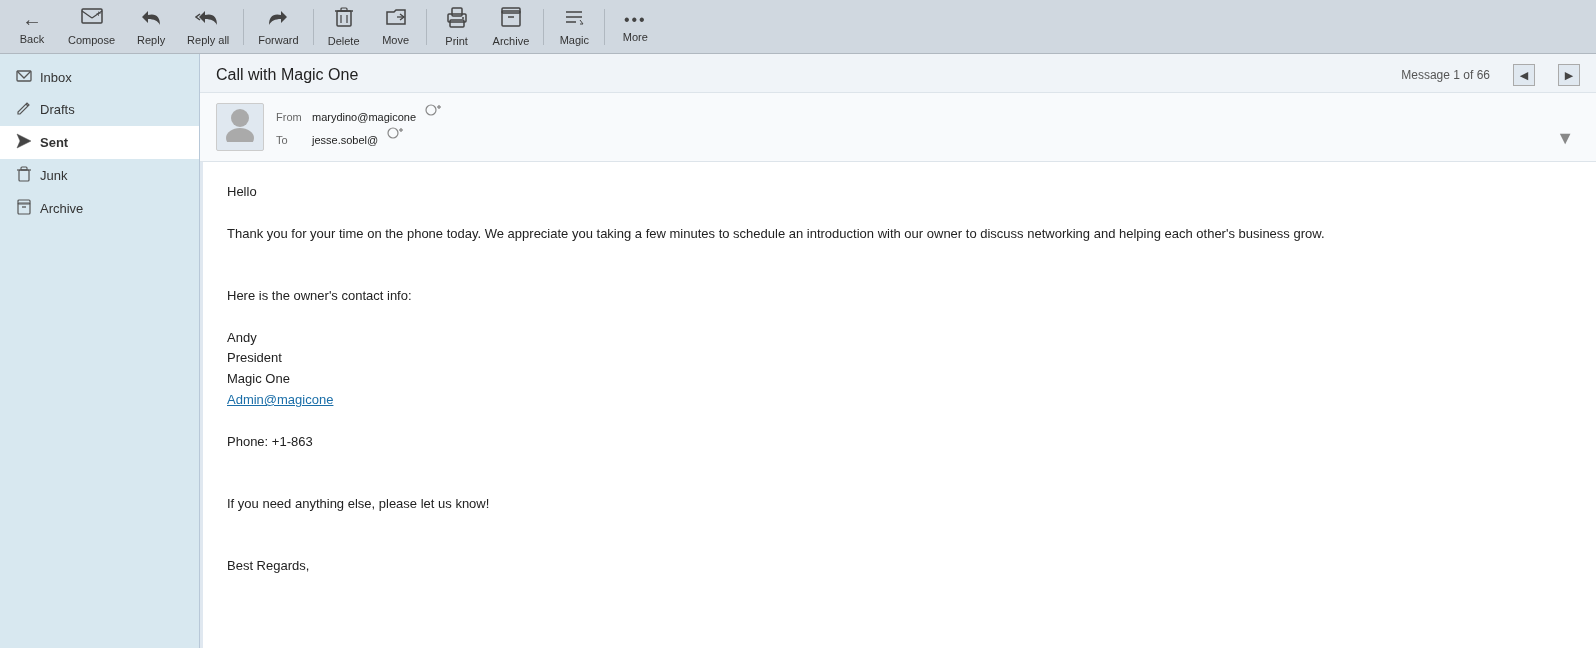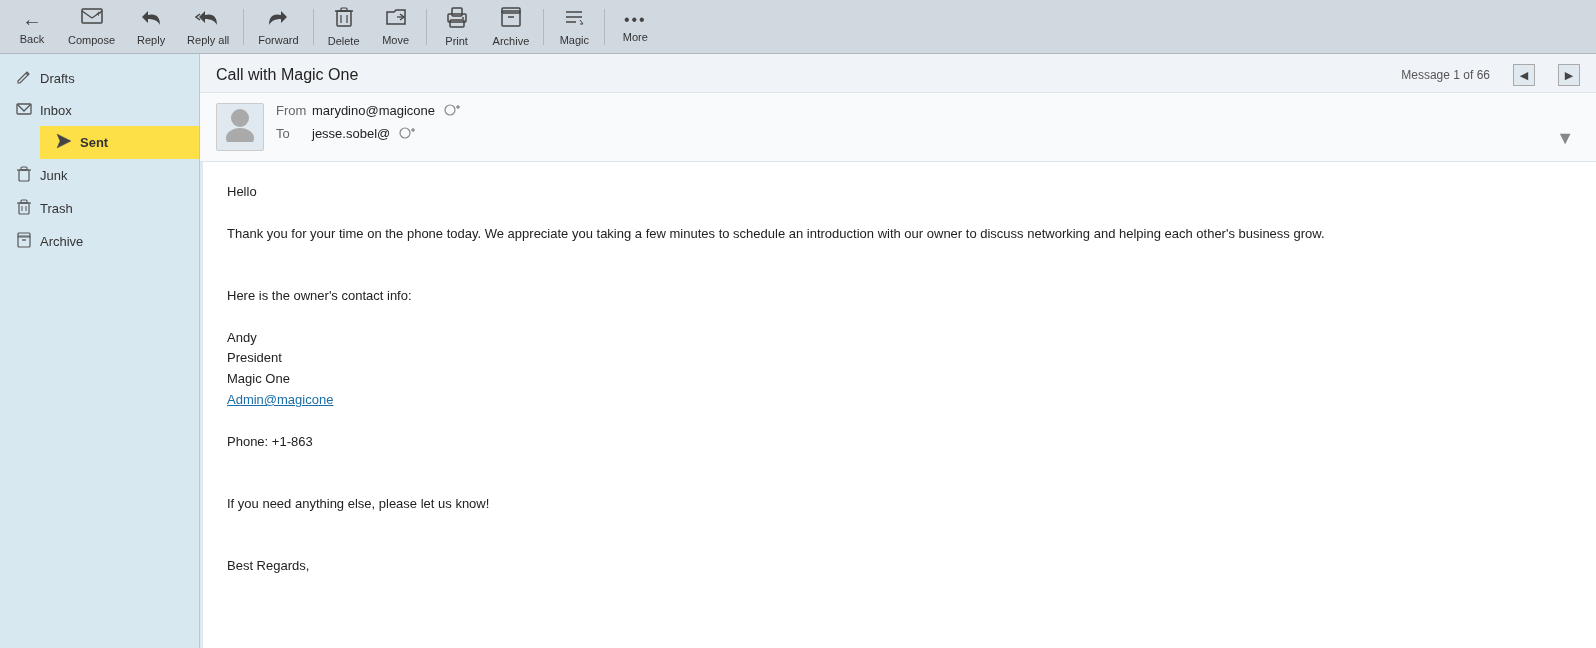--- a/index.html
+++ b/index.html
@@ -50,21 +50,21 @@
     }
     .sidebar-item {
       display: flex;
       align-items: center;
       padding: 7px 16px;
       cursor: pointer;
       color: #333;
       font-size: 13px;
       gap: 8px;
     }
-    .sidebar-item.active { background: #fde047; font-weight: bold; margin-left: 40px; }
+    .sidebar-item.active { background: #ffffff; font-weight: bold; }
     .sidebar-item .s-icon { font-size: 15px; color: #555; }
 
     
     .content {
       flex: 1;
       display: flex;
       flex-direction: column;
       background: #f0f4f8;
       overflow: hidden;
     }
@@ -120,23 +120,23 @@
       border-radius: 2px;
       display: flex;
       align-items: center;
       justify-content: center;
       flex-shrink: 0;
     }
     .avatar-icon { font-size: 28px; color: #888; }
     .meta-fields { flex: 1; }
     .meta-row {
       display: flex;
-      align-items: flex-start;
+      align-items: flex-end;
       margin-bottom: 3px;
-      font-size: 13px;
+      font-size: 11px;
     }
     .meta-label {
       color: #666;
       width: 36px;
       flex-shrink: 0;
     }
     .meta-value { color: #222; }
     .meta-action {
       margin-left: 8px;
       color: #888;
@@ -284,65 +284,53 @@
     <span class="icon" style="letter-spacing:2px;font-size:16px;">•••</span>
     <span>More</span>
   </button>
 </div>
 
 <div class="main-layout">
 
   <div class="sidebar">
     <div class="sidebar-item">
       <span class="s-icon">
+        <svg width="16" height="14" viewBox="0 0 16 14">
+            <rect x="1" y="2" width="14" height="10" rx="1" fill="none" stroke="#555" stroke-width="1.3"></rect>
+            <polyline points="1,2 8,9 15,2" fill="none" stroke="#555" stroke-width="1.3"></polyline>
+          </svg>
+      </span>
+      <span>Inbox</span>
+    </div>
+    <div class="sidebar-item">
+      <span class="s-icon">
         <svg width="16" height="16" viewBox="0 0 16 16">
             <path d="M2 12 L2 14 L4 14 L13 5 L11 3 Z" fill="none" stroke="#555" stroke-width="1.2"></path>
             <line x1="10" y1="4" x2="12" y2="6" stroke="#555" stroke-width="1.2"></line>
           </svg>
       </span>
       <span>Drafts</span>
-    </div>
-    <div class="sidebar-item">
-      <span class="s-icon">
-        <svg width="16" height="14" viewBox="0 0 16 14">
-            <rect x="1" y="2" width="14" height="10" rx="1" fill="none" stroke="#555" stroke-width="1.3"></rect>
-            <polyline points="1,2 8,9 15,2" fill="none" stroke="#555" stroke-width="1.3"></polyline>
-          </svg>
-      </span>
-      <span>Inbox</span>
     </div>
     <div class="sidebar-item active">
       <span class="s-icon">
         <svg width="16" height="16" viewBox="0 0 16 16">
             <polygon points="1,1 15,8 1,15 4,8" fill="#444" stroke="#555" stroke-width="0.5"></polygon>
           </svg>
       </span>
       <span>Sent</span>
     </div>
     <div class="sidebar-item">
       <span class="s-icon">
         <svg width="16" height="16" viewBox="0 0 16 16">
             <rect x="3" y="4" width="10" height="11" rx="1" fill="none" stroke="#555" stroke-width="1.2"></rect>
             <line x1="1" y1="4" x2="15" y2="4" stroke="#555" stroke-width="1.2"></line>
             <rect x="5" y="1" width="6" height="3" rx="1" fill="none" stroke="#555" stroke-width="1.1"></rect>
           </svg>
       </span>
       <span>Junk</span>
-    </div>
-    <div class="sidebar-item">
-      <span class="s-icon">
-        <svg width="16" height="16" viewBox="0 0 16 16">
-            <rect x="3" y="4" width="10" height="11" rx="1" fill="none" stroke="#555" stroke-width="1.2"></rect>
-            <line x1="1" y1="4" x2="15" y2="4" stroke="#555" stroke-width="1.2"></line>
-            <rect x="5" y="1" width="6" height="3" rx="1" fill="none" stroke="#555" stroke-width="1.1"></rect>
-            <line x1="6" y1="7" x2="6" y2="12" stroke="#555" stroke-width="1"></line>
-            <line x1="10" y1="7" x2="10" y2="12" stroke="#555" stroke-width="1"></line>
-          </svg>
-      </span>
-      <span>Trash</span>
     </div>
     <div class="sidebar-item">
       <span class="s-icon">
         <svg width="16" height="16" viewBox="0 0 16 16">
             <rect x="2" y="4" width="12" height="11" rx="1" fill="none" stroke="#555" stroke-width="1.2"></rect>
             <rect x="2" y="1" width="12" height="4" rx="1" fill="none" stroke="#555" stroke-width="1.2"></rect>
             <line x1="6" y1="8" x2="10" y2="8" stroke="#555" stroke-width="1.3"></line>
           </svg>
       </span>
       <span>Archive</span>

